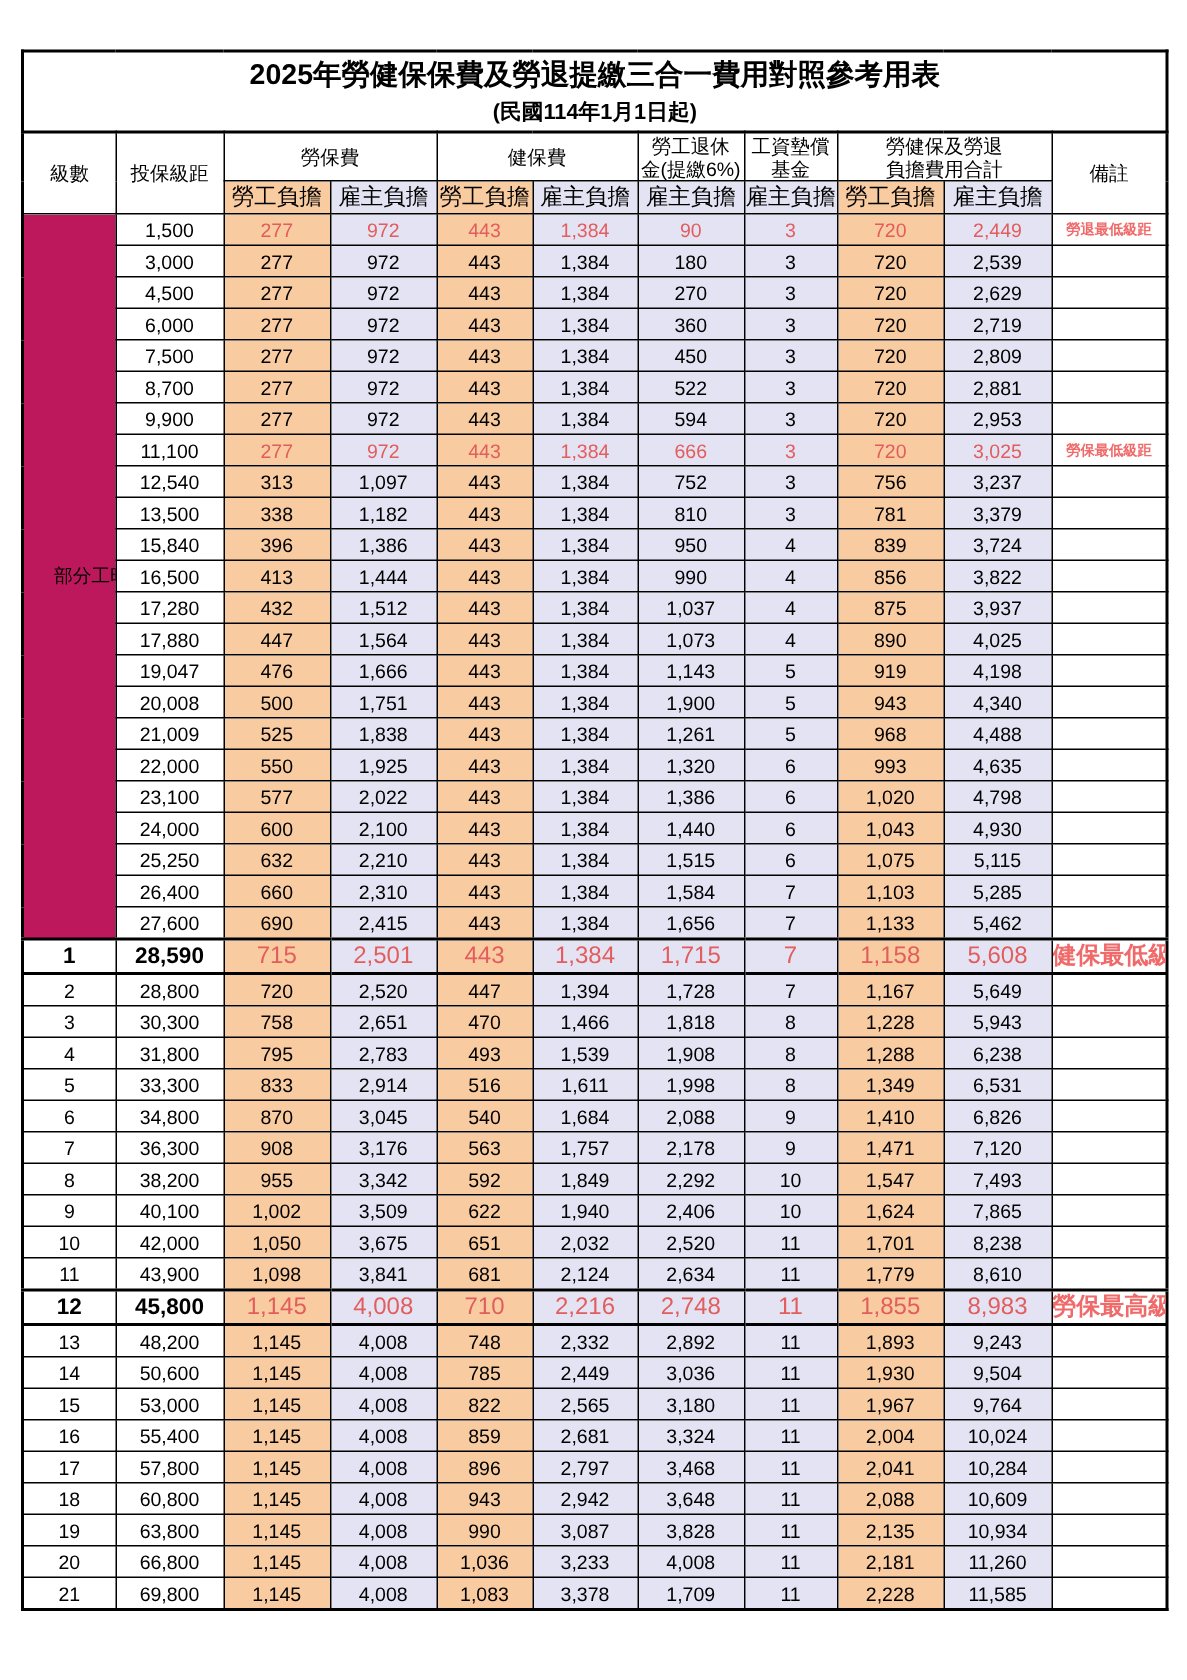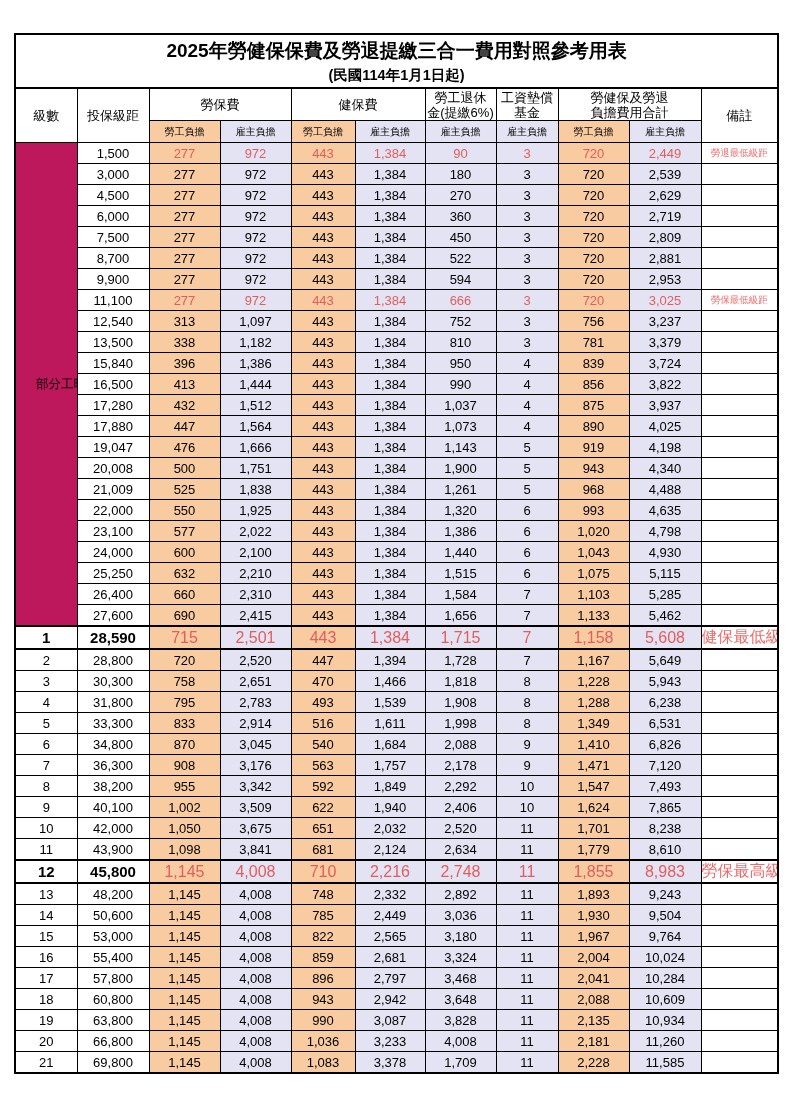--- a/index.html
+++ b/index.html
@@ -3,26 +3,26 @@
 <meta charset="utf-8">
 <style>
   html,body{margin:0;padding:0;background:#fff;}
   body{width:791px;height:1120px;position:relative;font-family:"Liberation Sans","DejaVu Sans",sans-serif;color:#000;}
   table{position:absolute;left:14px;top:33px;width:763px;height:1023px;border-collapse:collapse;table-layout:fixed;}
   td{border:1.6px solid #000;text-align:center;vertical-align:middle;padding:0;font-size:13px;overflow:hidden;white-space:nowrap;}
   .title-cell{height:52px;border:2.4px solid #000;}
   .title-line{font-size:19px;font-weight:bold;line-height:27px;}
   .subtitle-line{font-size:14.5px;font-weight:bold;line-height:22px;text-align:center;}
   .group-row td{height:31px;font-size:13px;line-height:15px;}
-  .sub-row td{height:21px;font-size:10px;text-align:center;}
+  .sub-row td{height:21px;font-size:15px;text-align:center;}
   .emp{background:var(--employee-bg);}
   .er{background:var(--employer-bg);}
   tbody td{height:20px;}
   .pt-cell{font-size:12.5px;background:#be185d;padding-left:20px;}
-  .remark-cell{font-size:9.5px;font-weight:normal;color:var(--remark-text);}
+  .remark-cell{font-size:9.5px;font-weight:bold;color:var(--remark-text);}
   .red-row .val{color:var(--highlight-text);}
   .emph td{font-size:16px;}
   .emph .level-cell,.emph .bracket-cell{font-size:15px;font-weight:bold;}
   .thick-top td{border-top:2.6px solid #000;}
   .thick-bottom td{border-bottom:2.6px solid #000;}
   table{border:2.6px solid #000;}
 </style>
 </head>
 <body>
 

